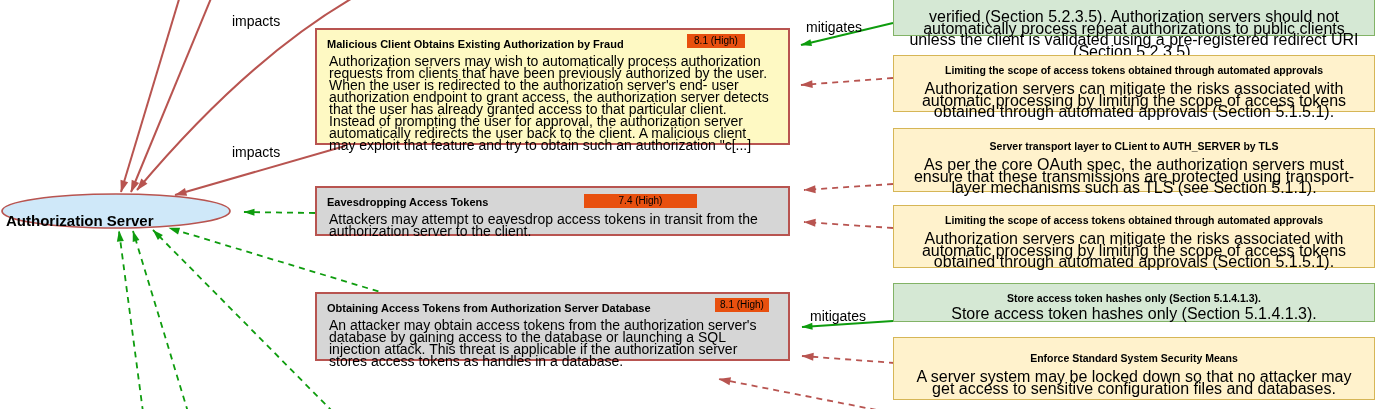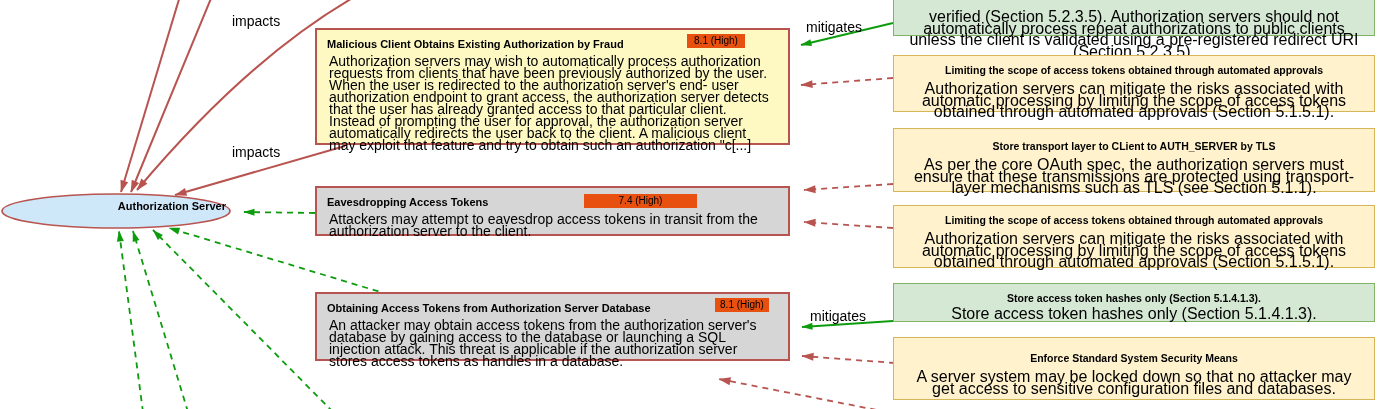--- a/index.html
+++ b/index.html
@@ -21,22 +21,22 @@
   .mit{border:1.5px solid;text-align:center;padding:8px 14px;box-sizing:border-box;}
   .mit.green{background:#d5e8d4;border-color:#82b366;}
   .mit.yellow{background:#fff2cc;border-color:#d6b656;}
   .m-title{font-weight:bold;font-size:10.5px;line-height:12px;margin-bottom:7px;}
   .m-body{font-size:16px;line-height:11.5px;}
   .edge-label{
     position:absolute;font-family:Liberation Sans, sans-serif;font-size:14px;color:#000;
     white-space:nowrap;
   }
   .entity-label{
-    position:absolute;left:6px;top:200px;width:220px;text-align:right;
-    font-weight:bold;font-size:11px;
+    position:absolute;left:6px;top:212px;width:220px;text-align:left;
+    font-weight:bold;font-size:15px;
   }
 </style>
 </head>
 <body>
 
 <div class="canvas">
 
   <svg class="edges" width="1385" height="409" viewBox="0 0 1385 409">
     <defs>
       <marker id="arrRed" markerUnits="userSpaceOnUse" markerWidth="14" markerHeight="11" refX="12.5" refY="5" orient="auto">
@@ -104,21 +104,21 @@
   <div class="node mit green" style="left:893px;top:-22px;width:482px;height:58px;">
     <div class="m-body" style="margin-top:24px;">verified (Section 5.2.3.5). Authorization servers should not automatically process repeat authorizations to public clients unless the client is validated using a pre-registered redirect URI (Section 5.2.3.5).</div>
   </div>
 
   <div class="node mit yellow" style="left:893px;top:55px;width:482px;height:57px;">
     <div class="m-title">Limiting the scope of access tokens obtained through automated approvals</div>
     <div class="m-body">Authorization servers can mitigate the risks associated with automatic processing by limiting the scope of access tokens obtained through automated approvals (Section 5.1.5.1).</div>
   </div>
 
   <div class="node mit yellow" style="left:893px;top:128px;width:482px;height:64px;">
-    <div class="m-title" style="margin-top:3px;">Store transport layer to CLient to AUTH_SERVER by TLS</div>
+    <div class="m-title" style="margin-top:3px;">Server transport layer to CLient to AUTH_SERVER by TLS</div>
     <div class="m-body">As per the core OAuth spec, the authorization servers must ensure that these transmissions are protected using transport-layer mechanisms such as TLS (see Section 5.1.1).</div>
   </div>
 
   <div class="node mit yellow" style="left:893px;top:205px;width:482px;height:63px;">
     <div class="m-title">Limiting the scope of access tokens obtained through automated approvals</div>
     <div class="m-body">Authorization servers can mitigate the risks associated with automatic processing by limiting the scope of access tokens obtained through automated approvals (Section 5.1.5.1).</div>
   </div>
 
   <div class="node mit green" style="left:893px;top:283px;width:482px;height:39px;">
     <div class="m-title" style="margin-bottom:4px;">Store access token hashes only (Section 5.1.4.1.3).</div>

